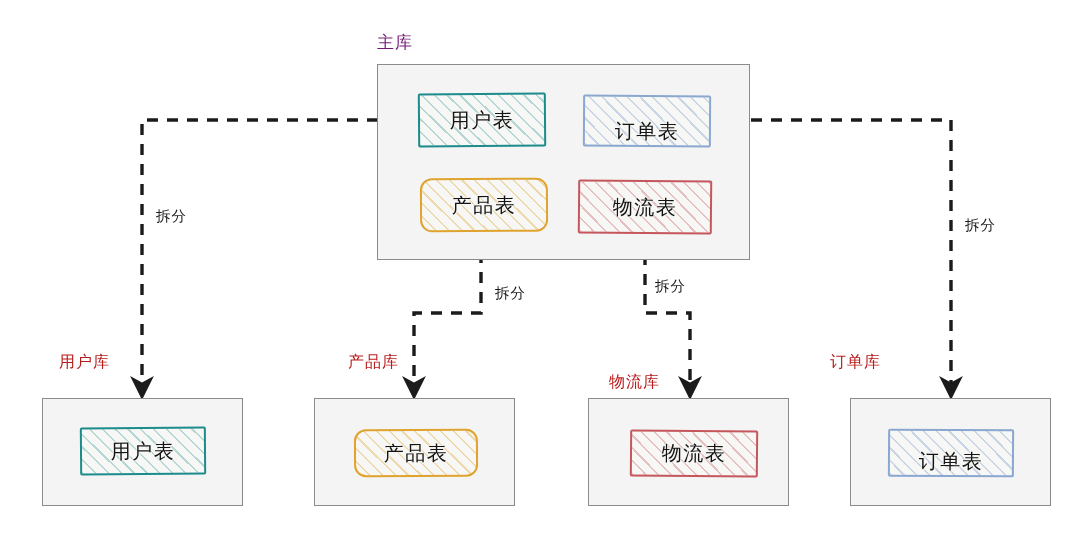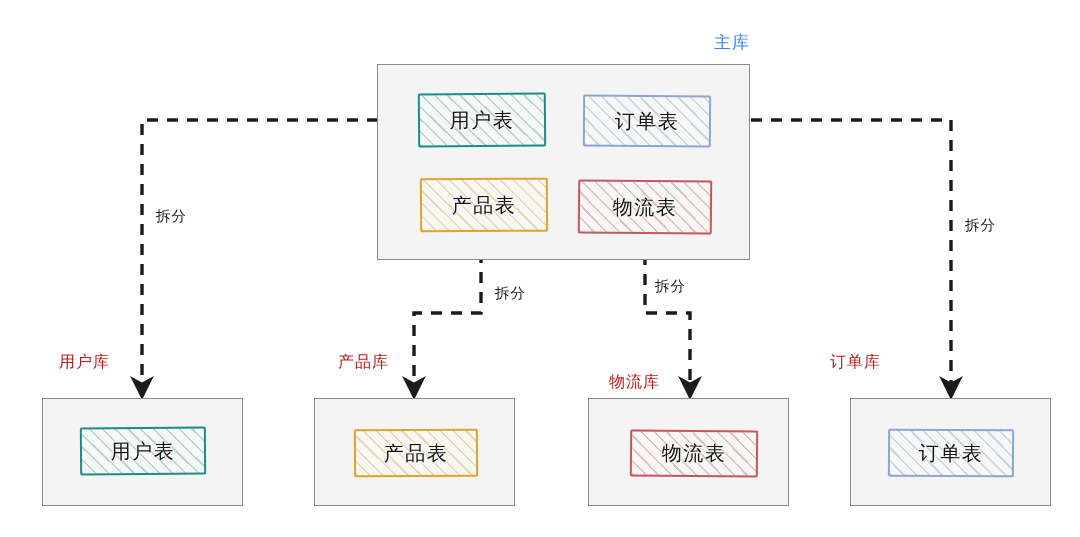--- a/index.html
+++ b/index.html
@@ -37,23 +37,23 @@
     height: 196px;
     background: #f4f4f4;
     border: 1.6px solid #8b8b8b;
     box-sizing: border-box;
   }
   .main-title {
     position: absolute;
     left: 377px;
     top: 31px;
     width: 373px;
-    text-align: right;
+    text-align: left;
     font-size: 17px;
-    color: #3b82f6;
+    color: #701a75;
     letter-spacing: 1px;
   }
 
   
   .shard-box {
     position: absolute;
     background: #f4f4f4;
     border: 1.7px solid #8b8b8b;
     box-sizing: border-box;
     height: 108px;
@@ -94,25 +94,27 @@
   
   .hatch-teal {
     border-color: #1b8b8b;
     background-image: repeating-linear-gradient(
       45deg, rgba(27,139,139,0.30) 0 1.6px, rgba(0,0,0,0) 1.6px 9px);
   }
   .hatch-blue {
     border-color: #8aa7d0;
     background-image: repeating-linear-gradient(
       45deg, rgba(138,167,208,0.42) 0 1.6px, rgba(0,0,0,0) 1.6px 9px);
+    align-items: flex-end;
   }
   .hatch-orange {
     border-color: #dfa32e;
     background-image: repeating-linear-gradient(
       45deg, rgba(223,163,46,0.36) 0 1.6px, rgba(0,0,0,0) 1.6px 9px);
+    border-radius: 12px;
   }
   .hatch-red {
     border-color: #c5575c;
     background-image: repeating-linear-gradient(
       45deg, rgba(197,87,92,0.34) 0 1.6px, rgba(0,0,0,0) 1.6px 9px);
   }
 
   
   .sk1 { transform: rotate(-0.45deg); }
   .sk2 { transform: rotate(0.35deg); }
@@ -178,21 +180,21 @@
   <div class="edge-label" style="left:654px; top:277px;">拆分</div>
 
   <div class="edge-label" style="left:964px; top:216px;">拆分</div>
 
   <div class="shard-label" style="left:59px;">用户库</div>
   <div class="shard-box" style="left:42px; width:201px;"></div>
   <div class="table-card hatch-teal sk1" style="left:80px; top:427px; width:126px; height:48px;">
     <span class="tlabel">用户表</span>
   </div>
 
-  <div class="shard-label" style="left:338px;">产品库</div>
+  <div class="shard-label" style="left:348px;">产品库</div>
   <div class="shard-box" style="left:314px; width:201px;"></div>
   <div class="table-card hatch-orange sk3" style="left:354px; top:429px; width:124px; height:48px;">
     <span class="tlabel">产品表</span>
   </div>
 
   <div class="shard-label" style="left:609px;margin-top:20px;">物流库</div>
   <div class="shard-box" style="left:588px; width:201px;"></div>
   <div class="table-card hatch-red sk4" style="left:630px; top:430px; width:128px; height:47px;">
     <span class="tlabel">物流表</span>
   </div>

